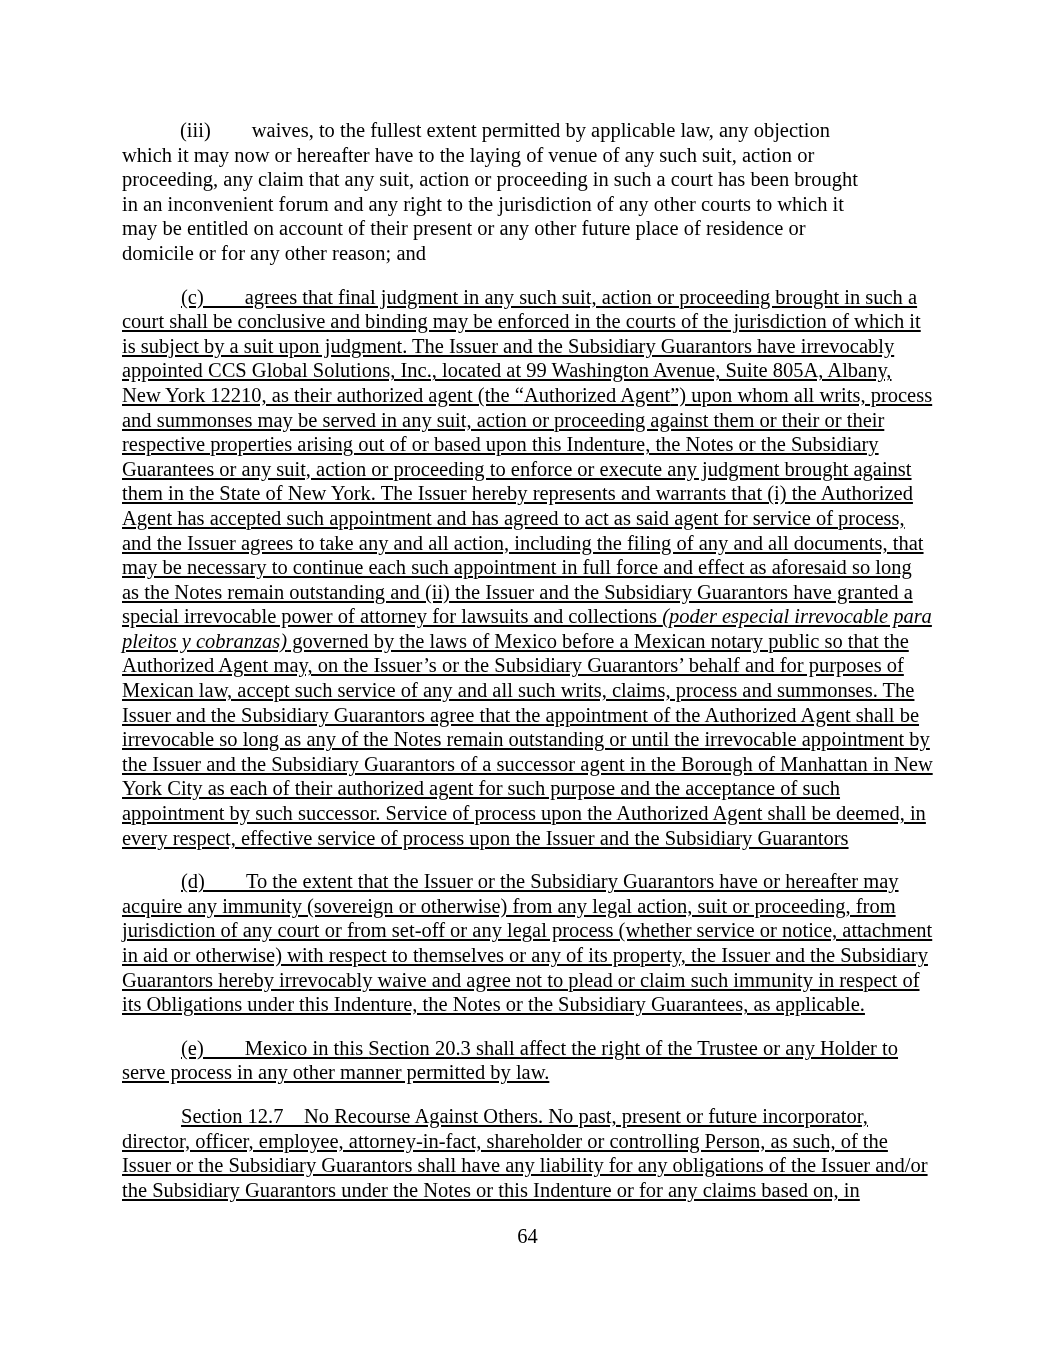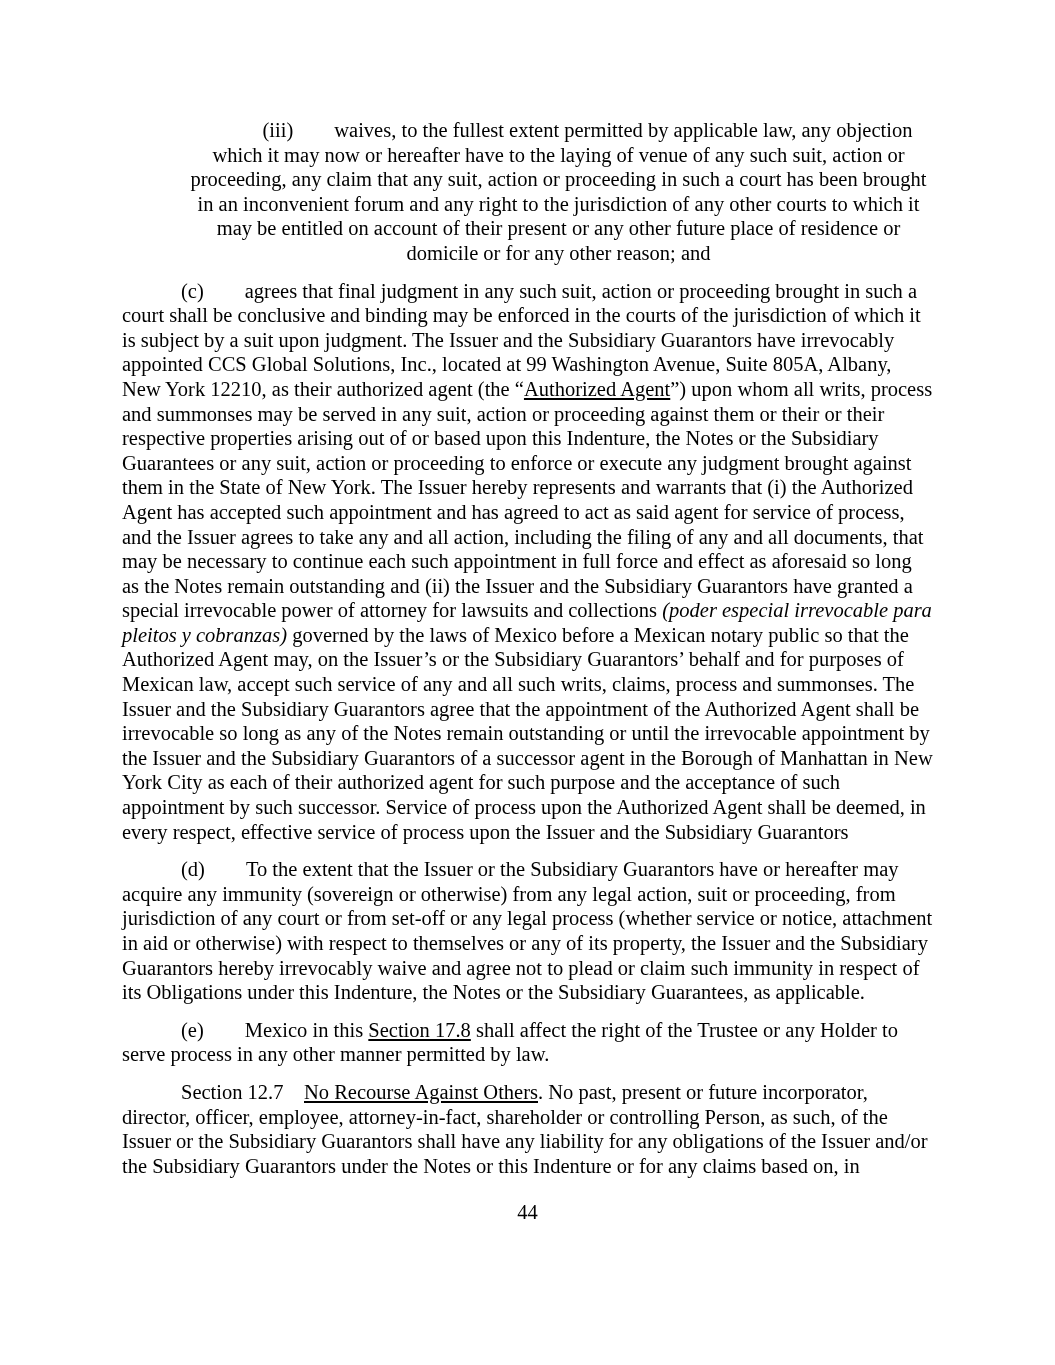--- a/index.html
+++ b/index.html
@@ -24,27 +24,26 @@
   .content {
     width: 811px;
   }
   .para {
     margin: 0;
     text-indent: 59px;
     text-align: left;
     word-spacing: normal;
   }
   .para + .para {
-    margin-top: 13px;
+    margin-top: 19px;
+    text-decoration: underline;
   }
   .para.indent-block {
-    margin-left: 62px;
     width: 749px;
     text-indent: 58px;
-    text-align: center;
   }
   .seg-underline {
     text-decoration: underline;
     text-underline-offset: 2px;
   }
   .seg-italic {
     font-style: italic;
   }
   .page-number {
     margin-top: 22px;
@@ -52,17 +51,17 @@
   }
 </style>
 </head>
 <body>
 
 <div class="page">
   <div class="content">
     <p class="para indent-block"><span>(iii)  waives, to the fullest extent permitted by applicable law, any objection which it may now or hereafter have to the laying of venue of any such suit, action or proceeding, any claim that any suit, action or proceeding in such a court has been brought in an inconvenient forum and any right to the jurisdiction of any other courts to which it may be entitled on account of their present or any other future place of residence or domicile or for any other reason; and</span></p>
     <p class="para"><span>(c)  agrees that final judgment in any such suit, action or proceeding brought in such a court shall be conclusive and binding may be enforced in the courts of the jurisdiction of which it is subject by a suit upon judgment. The Issuer and the Subsidiary Guarantors have irrevocably appointed CCS Global Solutions, Inc., located at 99 Washington Avenue, Suite 805A, Albany, New York 12210, as their authorized agent (the “</span><span class="seg-underline">Authorized Agent</span><span>”) upon whom all writs, process and summonses may be served in any suit, action or proceeding against them or their or their respective properties arising out of or based upon this Indenture, the Notes or the Subsidiary Guarantees or any suit, action or proceeding to enforce or execute any judgment brought against them in the State of New York. The Issuer hereby represents and warrants that (i) the Authorized Agent has accepted such appointment and has agreed to act as said agent for service of process, and the Issuer agrees to take any and all action, including the filing of any and all documents, that may be necessary to continue each such appointment in full force and effect as aforesaid so long as the Notes remain outstanding and (ii) the Issuer and the Subsidiary Guarantors have granted a special irrevocable power of attorney for lawsuits and collections </span><span class="seg-italic">(poder especial irrevocable para pleitos y cobranzas)</span><span> governed by the laws of Mexico before a Mexican notary public so that the Authorized Agent may, on the Issuer’s or the Subsidiary Guarantors’ behalf and for purposes of Mexican law, accept such service of any and all such writs, claims, process and summonses. The Issuer and the Subsidiary Guarantors agree that the appointment of the Authorized Agent shall be irrevocable so long as any of the Notes remain outstanding or until the irrevocable appointment by the Issuer and the Subsidiary Guarantors of a successor agent in the Borough of Manhattan in New York City as each of their authorized agent for such purpose and the acceptance of such appointment by such successor. Service of process upon the Authorized Agent shall be deemed, in every respect, effective service of process upon the Issuer and the Subsidiary Guarantors</span></p>
     <p class="para"><span>(d)  To the extent that the Issuer or the Subsidiary Guarantors have or hereafter may acquire any immunity (sovereign or otherwise) from any legal action, suit or proceeding, from jurisdiction of any court or from set-off or any legal process (whether service or notice, attachment in aid or otherwise) with respect to themselves or any of its property, the Issuer and the Subsidiary Guarantors hereby irrevocably waive and agree not to plead or claim such immunity in respect of its Obligations under this Indenture, the Notes or the Subsidiary Guarantees, as applicable.</span></p>
-    <p class="para"><span>(e)  Mexico in this </span><span class="seg-underline">Section 17.8</span><span> shall affect the right of the Trustee or any Holder to serve process in any other manner permitted by law.</span></p>
+    <p class="para"><span>(e)  Mexico in this </span><span class="seg-underline">Section 20.3</span><span> shall affect the right of the Trustee or any Holder to serve process in any other manner permitted by law.</span></p>
     <p class="para"><span>Section 12.7 </span><span class="seg-underline">No Recourse Against Others</span><span>. No past, present or future incorporator, director, officer, employee, attorney-in-fact, shareholder or controlling Person, as such, of the Issuer or the Subsidiary Guarantors shall have any liability for any obligations of the Issuer and/or the Subsidiary Guarantors under the Notes or this Indenture or for any claims based on, in</span></p>
   </div>
-  <div class="page-number">44</div>
+  <div class="page-number">64</div>
 </div>
 
 </body></html>

